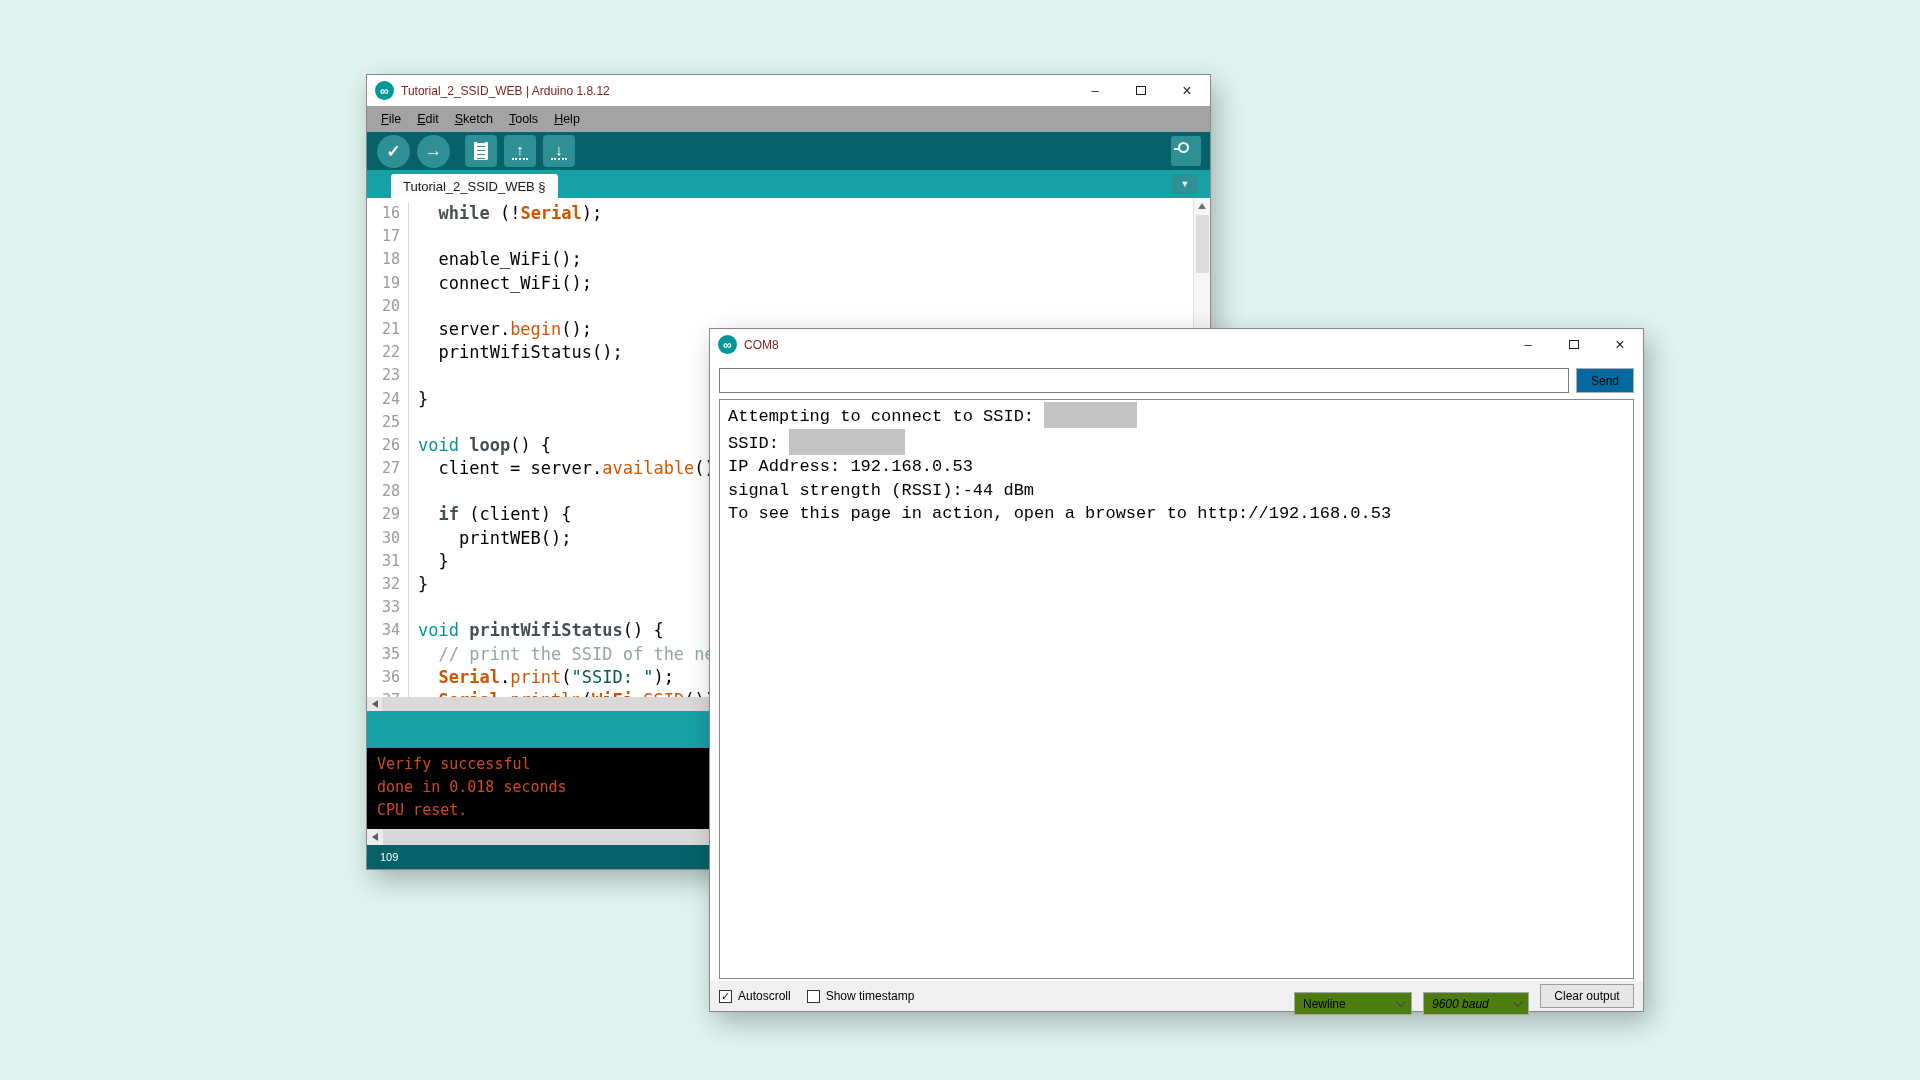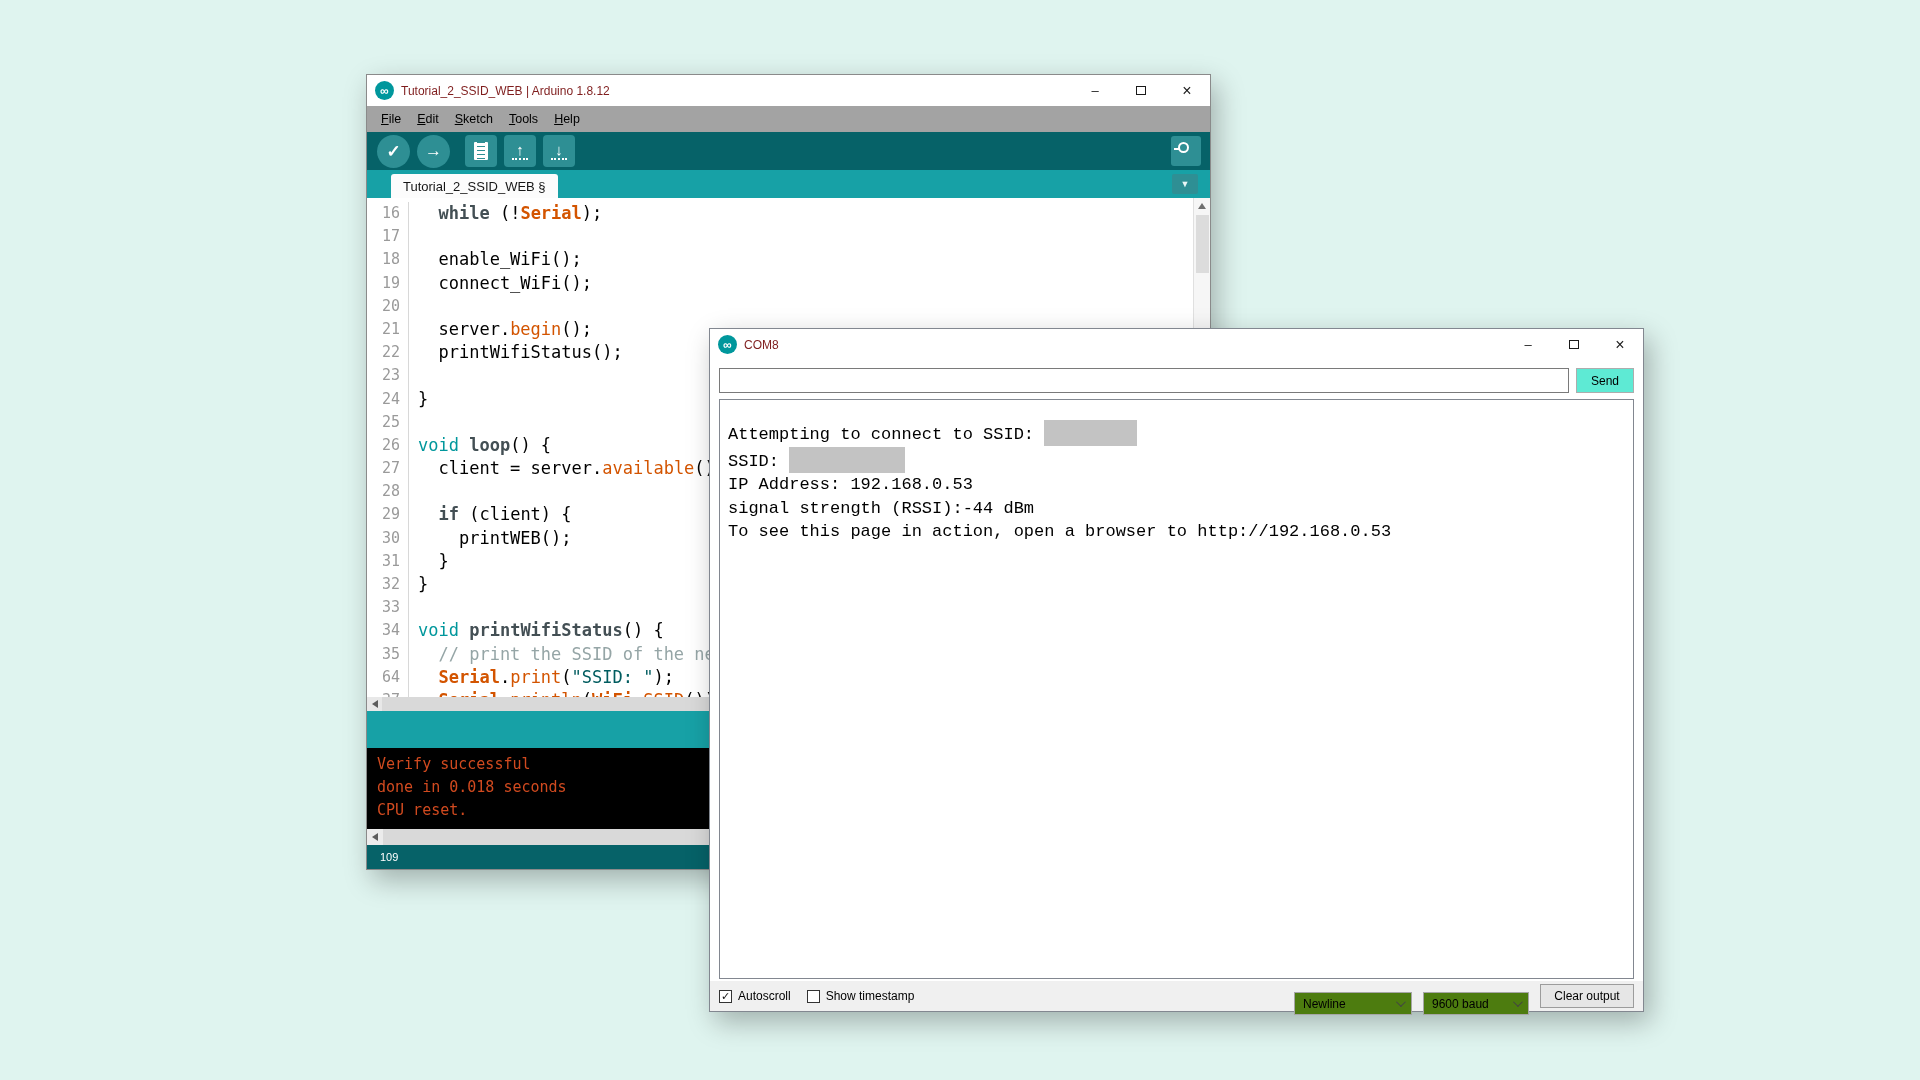--- a/index.html
+++ b/index.html
@@ -62,31 +62,31 @@
   .console { height:81px; flex:none; background:#000; padding:5px 10px; font-family:"DejaVu Sans Mono", monospace; font-size:15px; line-height:23px; color:#d14a1f; }
   .con-hscroll { height:16px; flex:none; background:#f0f0f0; display:flex; }
   .con-hscroll .left { width:16px; background:#ececec; display:flex; align-items:center; justify-content:center; flex:none; }
   .con-hscroll .track { flex:1; background:#d9d9d9; }
   .bottombar { height:24px; flex:none; background:#066268; color:#fff; font-size:11px; display:flex; align-items:center; padding-left:13px; }
 
   
   #serial-window { left:709px; top:328px; width:935px; height:684px; border:1px solid #828790; z-index:2; }
   .sm-input-row { margin:8px 9px 6px; display:flex; gap:7px; flex:none; }
   .sm-input { flex:1; height:25px; border:1px solid #7a7a7a; background:#fff; font-size:13px; padding:0 5px; font-family:"Liberation Sans", sans-serif; }
-  .sm-send { width:58px; height:25px; background:#5eead4; border:1px solid #adadad; font-size:12px; color:#000; display:flex; align-items:center; justify-content:center; }
-  .sm-output { margin:0 9px 2px; flex:1; border:1px solid #828790; padding:20px 8px; font-family:"Liberation Mono", monospace; font-size:17px; line-height:23.5px; color:#000; overflow:hidden; white-space:pre; }
+  .sm-send { width:58px; height:25px; background:#0369a1; border:1px solid #adadad; font-size:12px; color:#000; display:flex; align-items:center; justify-content:center; }
+  .sm-output { margin:0 9px 2px; flex:1; border:1px solid #828790; padding:2px 8px; font-family:"Liberation Mono", monospace; font-size:17px; line-height:23.5px; color:#000; overflow:hidden; white-space:pre; }
   .redact { display:inline-block; background:#c3c3c3; height:26px; vertical-align:-7px; }
   .sm-bottom { height:30px; flex:none; background:#f0f0f0; display:flex; align-items:center; padding:0 9px; gap:6px; font-size:12px; color:#000; }
   .cb { width:13px; height:13px; border:1px solid #333; background:#fff; display:inline-flex; align-items:center; justify-content:center; font-size:11px; line-height:1; color:#111; flex:none; }
   .cb-label { margin-right:10px; }
   .sm-right { margin-left:auto; display:flex; align-items:center; gap:11px; }
   .combo { height:23px; background:#4d7c0f; border:1px solid #a6a6a6; display:flex; align-items:center; padding-left:8px; position:relative;margin-top:15px; }
   .combo .chev { margin-left:auto; margin-right:8px; width:7px; height:7px; border-right:1px solid #444; border-bottom:1px solid #444; transform:rotate(45deg) translateY(-2px); }
   .combo.w1 { width:118px; }
-  .combo.w2 { width:106px; }
+  .combo.w2 { width:106px;font-style:italic; }
   .sm-clear { width:94px; height:24px; background:#e6e6e6; border:1px solid #9c9c9c; display:flex; align-items:center; justify-content:center; }
 </style>
 </head>
 <body>
 
 <div class="win" id="arduino-window">
   <div class="titlebar">
     <span class="logo-circle">∞</span>
     <span class="title">Tutorial_2_SSID_WEB | Arduino 1.8.12</span>
     <span class="win-controls">
@@ -159,21 +159,21 @@
         <div class="crow"><span class="ln">26</span><span class="ctext"><span class="ty">void</span><span> </span><span class="kw">loop</span><span>() {</span></span></div>
         <div class="crow"><span class="ln">27</span><span class="ctext"><span>  client = server.</span><span class="fn">available</span><span>();</span></span></div>
         <div class="crow"><span class="ln">28</span><span class="ctext"></span></div>
         <div class="crow"><span class="ln">29</span><span class="ctext"><span>  </span><span class="kw">if</span><span> (client) {</span></span></div>
         <div class="crow"><span class="ln">30</span><span class="ctext"><span>    printWEB();</span></span></div>
         <div class="crow"><span class="ln">31</span><span class="ctext"><span>  }</span></span></div>
         <div class="crow"><span class="ln">32</span><span class="ctext"><span>}</span></span></div>
         <div class="crow"><span class="ln">33</span><span class="ctext"></span></div>
         <div class="crow"><span class="ln">34</span><span class="ctext"><span class="ty">void</span><span> </span><span class="kw">printWifiStatus</span><span>() {</span></span></div>
         <div class="crow"><span class="ln">35</span><span class="ctext"><span class="cm">  // print the SSID of the network you're attached to:</span></span></div>
-        <div class="crow"><span class="ln">64</span><span class="ctext"><span>  </span><span class="fnb">Serial</span><span>.</span><span class="fn">print</span><span>(</span><span class="str">"SSID: "</span><span>);</span></span></div>
+        <div class="crow"><span class="ln">36</span><span class="ctext"><span>  </span><span class="fnb">Serial</span><span>.</span><span class="fn">print</span><span>(</span><span class="str">"SSID: "</span><span>);</span></span></div>
         <div class="crow"><span class="ln">37</span><span class="ctext"><span>  </span><span class="fnb">Serial</span><span>.</span><span class="fn">println</span><span>(</span><span class="fnb">WiFi</span><span>.</span><span class="fn">SSID</span><span>());</span></span></div>
       </div>
     <div class="vscroll">
       <span class="up">
           <span class="tri-up"></span>
         </span>
       <span class="vthumb"></span>
     </div>
   </div>
 

